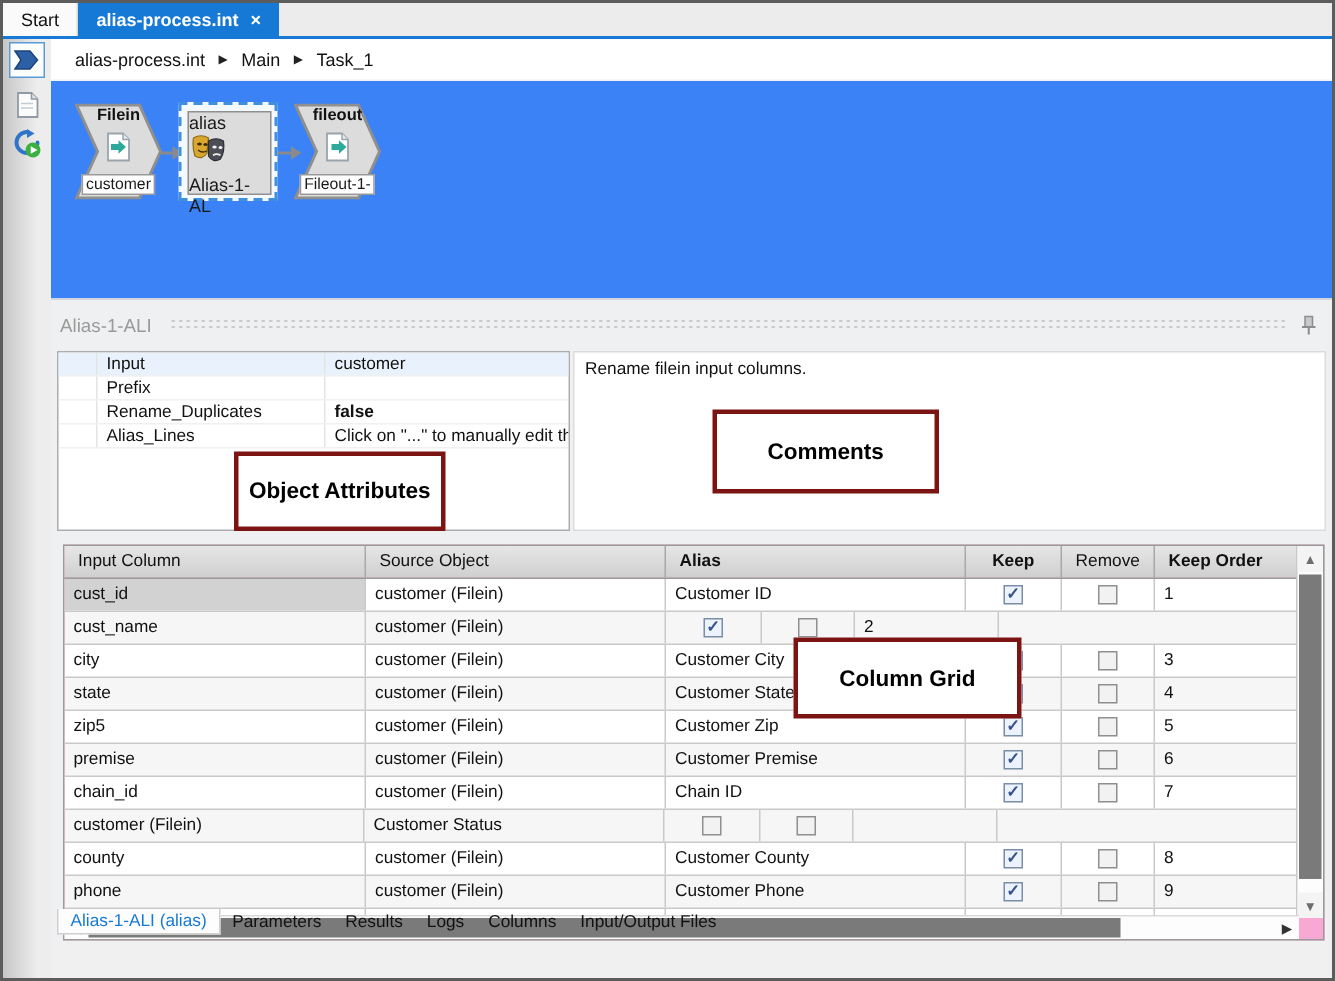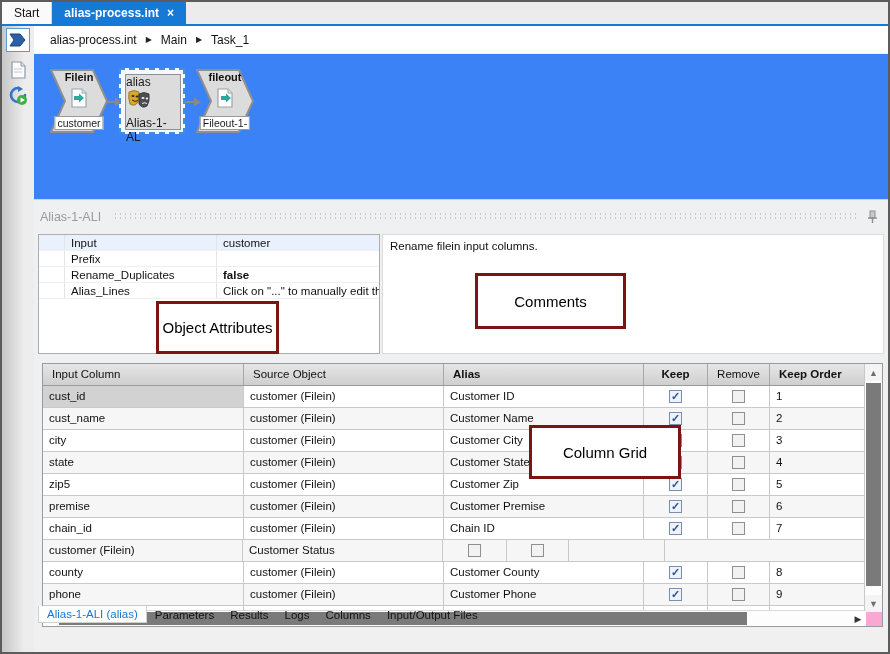--- a/index.html
+++ b/index.html
@@ -48,21 +48,21 @@
   .attrs-box { position:absolute; left:4px; top:34px; width:342px; height:120px; background:#fff; border:1px solid #adadad; overflow:hidden; }
   .attr-row { display:flex; height:16px; line-height:16px; font-size:11.5px; border-bottom:1px solid #f0f0f0; }
   .attr-row.hl { background:#e9f2fc; }
   .attr-gutter { width:26px; border-right:1px solid #e4e4e4; }
   .attr-name { width:152px; padding-left:6px; border-right:1px solid #e4e4e4; color:#111; }
   .attr-value { flex:1; padding-left:6px; white-space:nowrap; overflow:hidden; color:#111; }
   .attr-value.bold { font-weight:bold; }
 
   .comments-box { position:absolute; left:348px; top:34px; width:502px; height:120px; background:#fff; border:1px solid #dcdcdc; padding:5px 7px; font-size:11.5px; color:#111; }
 
-  .callout { position:absolute; background:#fff; border:3px solid #7d1414; display:flex; align-items:center; justify-content:center; font-size:15px; color:#000; z-index:30; }
+  .callout { position:absolute; background:#fff; border:3px solid #7d1414; display:flex; align-items:center; justify-content:center; font-size:15px; color:#000; z-index:30;font-weight:bold; }
 
   
   .grid { position:absolute; left:8px; top:163px; width:841px; height:264px; background:#f9a8d4; border:1px solid #9a9a9a; }
   .grid-header { display:flex; height:22px; background:linear-gradient(#e6e6e6,#cfcfcf); border-bottom:1px solid #9a9a9a; }
   .gh-cell { font-size:11.5px; line-height:21px; padding-left:9px; border-right:1px solid #a8a8a8; overflow:hidden; white-space:nowrap; color:#111; }
   .gh-cell.b { font-weight:bold; }
   .gh-cell.c { text-align:center; padding-left:0; }
   .grid-body { position:absolute; left:0; top:22px; width:823px; height:226px; overflow:hidden; }
   .g-row { display:flex; height:22px; background:#fff; border-bottom:1px solid #c9c9c9; }
   .g-row.alt { background:#f6f6f6; }
@@ -229,21 +229,21 @@
           <div class="attr-gutter"></div>
           <div class="attr-name">Alias_Lines</div>
           <div class="attr-value">Click on "..." to manually edit the</div>
         </div>
       </div>
 
     <div class="comments-box">
       <span>Rename filein input columns.</span>
     </div>
 
-    <div class="callout" style="left:122px; top:101px; width:123px; height:53px;">
+    <div class="callout" style="left:122px; top:101px; width:141px; height:53px;">
       <span>Object Attributes</span>
     </div>
     <div class="callout" style="left:441px; top:73px; width:151px; height:56px;">
       <span>Comments</span>
     </div>
     <div class="callout" style="left:495px; top:225px; width:152px; height:54px;">
       <span>Column Grid</span>
     </div>
 
     <div class="grid">
@@ -264,21 +264,20 @@
               <div class="cb on">✓</div>
             </div>
             <div class="g-cell cb-cell" style="width: 62px;">
               <div class="cb"></div>
             </div>
             <div class="g-cell" style="width: 96px;">1</div>
           </div>
           <div class="g-row alt">
             <div class="g-cell" style="width: 201px;">cust_name</div>
             <div class="g-cell" style="width: 200px;">customer (Filein)</div>
-            <div class="g-cell" style="width: 200px;">Customer Name</div>
             <div class="g-cell cb-cell" style="width: 64px;">
               <div class="cb on">✓</div>
             </div>
             <div class="g-cell cb-cell" style="width: 62px;">
               <div class="cb"></div>
             </div>
             <div class="g-cell" style="width: 96px;">2</div>
           </div>
           <div class="g-row">
             <div class="g-cell" style="width: 201px;">city</div>

